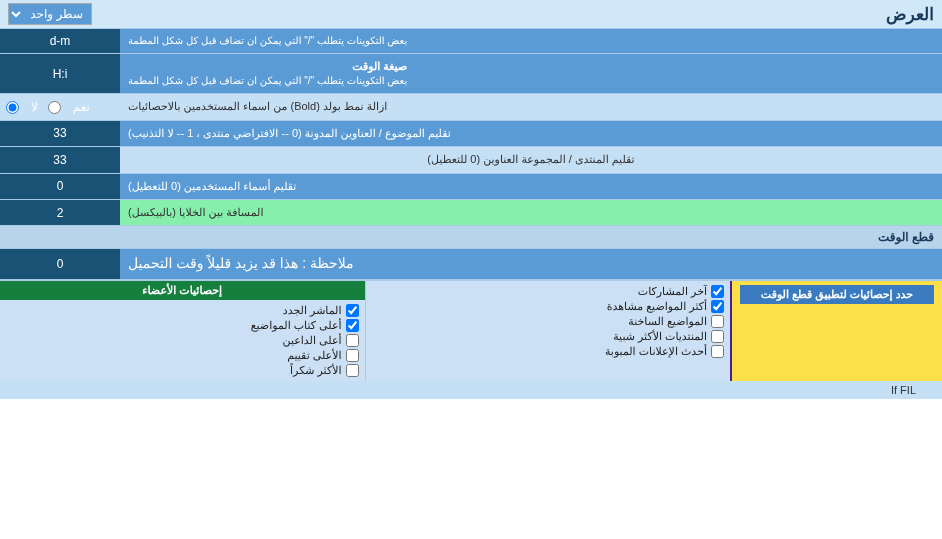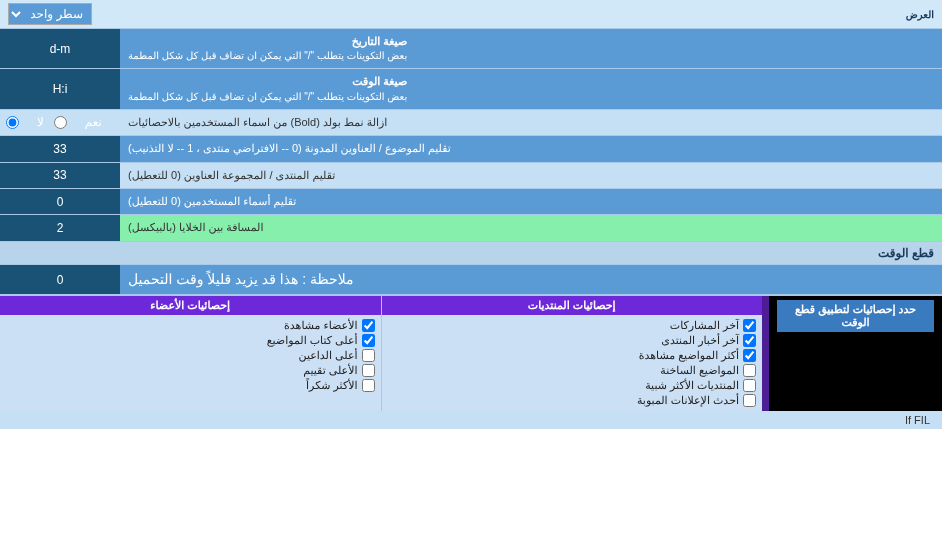--- a/index.html
+++ b/index.html
@@ -78,21 +78,21 @@
       text-align: right;
       width: 100%;
       border-bottom: 1px solid #aac8e8;
       font-size: 12px;
       margin-left: 32px;
     }
 
     .radio-group {
       display: flex;
       align-items: center;
-      gap: 18px;
+      gap: 12px;
       direction: rtl;
     }
 
     
     .stats-container {
       display: flex;
       width: 100%;
       border-top: 1px solid #aac8e8;
     }
 
@@ -100,21 +100,21 @@
       flex: 1;
       background: #cce0f5;
       border-left: 1px solid #aac8e8;
     }
 
     .stats-col:last-child {
       border-left: none;
     }
 
     .stats-col-title {
-      background: #6d28d9;
+      background: #15803d;
       color: #fff;
       text-align: center;
       padding: 3px 12px;
       font-size: 11px;
       font-weight: bold;
     }
 
     .stats-col-body {
       padding: 3px 6px;
     }
@@ -123,24 +123,24 @@
       display: flex;
       align-items: center;
       gap: 4px;
       padding: 1px 0;
       direction: rtl;
       font-size: 11px;
       color: #222;
     }
 
     .apply-col {
-      width: 180px;
-      background: #000000;
+      width: 212px;
+      background: #fde047;
       padding: 4px 8px;
-      border-left: 7px solid #4c1d95;
+      border-left: 2px solid #4c1d95;
     }
 
     .apply-title {
       background: #3a7bbf;
       color: #fff;
       text-align: center;
       padding: 3px 5px;
       font-size: 11px;
       font-weight: bold;
       margin-bottom: 3px;
@@ -155,32 +155,31 @@
       padding: 3px 8px;
       justify-content: space-between;
     }
   </style>
 </head>
 <body>
 
 <div class="main-container">
 
   <div class="top-row-container">
-    <div style="font-weight:bold;color:#1a3a5c;font-size:10px;">العرض</div>
+    <div style="font-weight:bold;color:#1a3a5c;font-size:17px;">العرض</div>
     <select class="select-field">
       <option>سطر واحد</option>
       <option>سطران</option>
       <option>ثلاثة أسطر</option>
     </select>
   </div>
 
   <div class="row">
     <div class="label-cell">
       <div>
-        <div style="font-weight:bold;">صيغة التاريخ</div>
         <div style="font-size:10px;">بعض التكوينات يتطلب "/" التي يمكن ان تضاف قبل كل شكل المطمة</div>
       </div>
     </div>
     <div class="input-cell">
       <input class="input-field" type="text" value="d-m" style="">
     </div>
   </div>
 
   <div class="row">
     <div class="label-cell">
@@ -213,21 +212,21 @@
   <div class="row">
     <div class="label-cell">
       <div>تقليم الموضوع / العناوين المدونة (0 -- الافتراضي منتدى ، 1 -- لا التذنيب)</div>
     </div>
     <div class="input-cell">
       <input class="input-field" type="text" value="33" style="">
     </div>
   </div>
 
   <div class="row">
-    <div class="label-cell" style="background:#c5dff5;color:#333;">
+    <div class="label-cell" style="background:#c5dff5;color:#333;justify-content:center;">
       <div>تقليم المنتدى / المجموعة العناوين (0 للتعطيل)</div>
     </div>
     <div class="input-cell">
       <input class="input-field" type="text" value="33" style="">
     </div>
   </div>
 
   <div class="row">
     <div class="label-cell">
       <div>تقليم أسماء المستخدمين (0 للتعطيل)</div>
@@ -261,29 +260,24 @@
     </div>
   </div>
 
   <div class="stats-container">
 
     <div class="apply-col">
       <div class="apply-title">حدد إحصائيات لتطبيق قطع الوقت</div>
     </div>
 
     <div class="stats-col">
-      <div class="stats-col-title">إحصائيات المنتديات</div>
       <div class="stats-col-body">
         <div class="stats-item">
           <input type="checkbox" checked="" style="">
           <span>آخر المشاركات</span>
-        </div>
-        <div class="stats-item">
-          <input type="checkbox" checked="" style="">
-          <span>آخر أخبار المنتدى</span>
         </div>
         <div class="stats-item">
           <input type="checkbox" checked="" style="">
           <span>أكثر المواضيع مشاهدة</span>
         </div>
         <div class="stats-item">
           <input type="checkbox" style="">
           <span>المواضيع الساخنة</span>
         </div>
         <div class="stats-item">
@@ -295,21 +289,21 @@
           <span>أحدث الإعلانات المبوبة</span>
         </div>
       </div>
     </div>
 
     <div class="stats-col">
       <div class="stats-col-title">إحصائيات الأعضاء</div>
       <div class="stats-col-body">
         <div class="stats-item">
           <input type="checkbox" checked="" style="">
-          <span>الأعضاء مشاهدة</span>
+          <span>الماشر الجدد</span>
         </div>
         <div class="stats-item">
           <input type="checkbox" checked="" style="">
           <span>أعلى كتاب المواضيع</span>
         </div>
         <div class="stats-item">
           <input type="checkbox" style="">
           <span>أعلى الداعين</span>
         </div>
         <div class="stats-item">
@@ -318,17 +312,17 @@
         </div>
         <div class="stats-item">
           <input type="checkbox" style="">
           <span>الأكثر شكراً</span>
         </div>
       </div>
     </div>
 
   </div>
 
-  <div style="background:#c5dff5; padding: 3px 12px; font-size:11px; color:#333; text-align:right; direction:rtl;">
+  <div style="background:#c5dff5; padding: 3px 26px; font-size:11px; color:#333; text-align:right; direction:rtl;">
     <span>If FIL</span>
   </div>
 
 </div>
 
 </body></html>

